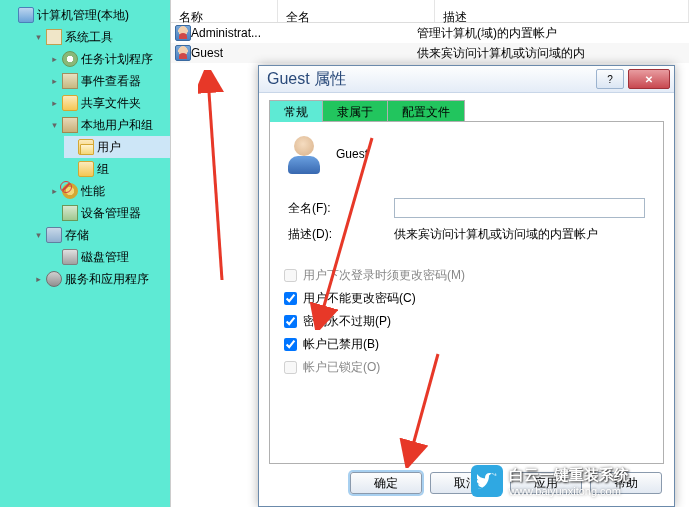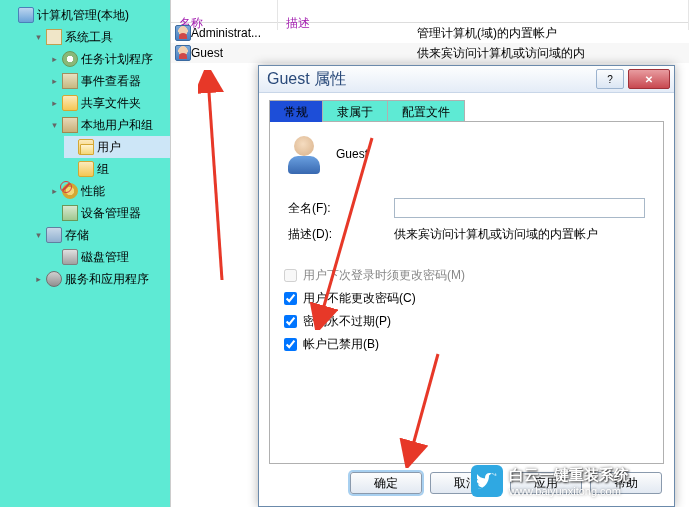--- a/index.html
+++ b/index.html
@@ -24,57 +24,57 @@
 .ico-blocked::before{content:"";position:absolute;left:-2px;top:2px;width:10px;height:1.5px;background:#d04040;transform:rotate(-45deg);z-index:1}
 .ico-device{background:linear-gradient(#d8e8d0,#a0c890);border:1px solid #6a9858;box-sizing:border-box}
 .ico-disk{background:linear-gradient(#e0e0e0,#a0a0a0);border:1px solid #808080;border-radius:2px;box-sizing:border-box}
 .ico-storage{background:linear-gradient(#c8d8e8,#90b0d0);border:1px solid #6080a0;box-sizing:border-box;border-radius:2px}
 .ico-services{background:linear-gradient(#d0d0d0,#909090);border:1px solid #707070;border-radius:50%;box-sizing:border-box}
 .ico-user{background:radial-gradient(circle at 50% 35%,#f0d0b0 40%,transparent 42%),linear-gradient(#7aa8d8,#4a80c0);border:1px solid #3a6aa0;border-radius:2px;box-sizing:border-box}
 .ico-user::after{content:"";position:absolute;left:3px;bottom:1px;width:8px;height:6px;background:#d04848;border-radius:4px 4px 0 0}
 
 .list-panel{position:absolute;left:171px;top:0;right:0;height:507px;background:#fff}
 .list-header{display:flex;height:22px;border-bottom:1px solid #ddd}
-.list-header .col{padding:15px 8px;border-right:1px solid #e5e5e5;font-size:12px;color:#a21caf}
+.list-header .col{padding:9px 8px;border-right:1px solid #e5e5e5;font-size:12px;color:#000000}
 .col-name{width:90px}
 .col-full{width:140px}
 .col-desc{flex:1}
 .list-rows{}
 .row{display:flex;align-items:center;height:20px;padding:0 4px;gap:4px}
 .row .cell{white-space:nowrap;overflow:hidden;text-overflow:ellipsis}
 .row .cell.n{width:94px;display:flex;align-items:center;gap:0}
 .row .cell.f{width:140px}
 .row .cell.d{flex:1}
 .row.sel{background:#f7f7f7}
 
 .dialog{position:absolute;left:258px;top:65px;width:415px;height:440px;background:#fff;border:1px solid #6b8aab;box-shadow:0 0 10px rgba(0,0,0,.3);z-index:10}
 .dlg-title{height:26px;background:linear-gradient(#fdfefe,#e4ecf7);display:flex;align-items:center;padding:0 4px 0 8px;border-bottom:1px solid #c8d6e8}
 .dlg-title .t{flex:1;font-size:16px;color:#2a4a7a}
 .dlg-btns{display:flex;gap:4px}
 .dlg-btn{width:26px;height:18px;border:1px solid #9bb3cf;background:linear-gradient(#fbfcfd,#dbe6f4);border-radius:2px;display:flex;align-items:center;justify-content:center;font-size:10px;cursor:pointer}
 .dlg-btn.close{width:40px;background:linear-gradient(#e89ca0,#c84850);border-color:#a03038;color:#fff;font-weight:bold}
 .dlg-body{position:absolute;left:10px;top:34px;right:10px;bottom:42px}
 .tabs{display:flex;height:22px;position:relative}
-.tab{padding:3px 14px;border:1px solid #b0b0b0;border-bottom:none;background:#5eead4;font-size:12px;cursor:pointer;margin-right:-1px}
-.tab.active{background:#1d4ed8;position:relative;z-index:2}
+.tab{padding:3px 14px;border:1px solid #b0b0b0;border-bottom:none;background:#22c55e;font-size:12px;cursor:pointer;margin-right:-1px}
+.tab.active{background:#5eead4;position:relative;z-index:2}
 .tab-panel{position:absolute;left:0;top:21px;right:0;bottom:0;border:1px solid #b0b0b0;background:#fff}
 .user-row{display:flex;align-items:center;gap:12px;padding:12px 14px;border-bottom:none}
 .big-user-ico{width:40px;height:40px;position:relative}
 .big-user-ico .head{position:absolute;left:10px;top:2px;width:20px;height:20px;background:radial-gradient(circle at 45% 40%,#f5dcc0,#d8b088);border-radius:50%}
 .big-user-ico .body{position:absolute;left:4px;bottom:0;width:32px;height:18px;background:linear-gradient(#6aa0e0,#3868b0);border-radius:10px 10px 4px 4px}
 .form{padding:4px 14px}
 .form-row{display:flex;align-items:center;margin:8px 4px;gap:6px}
 .form-row label{width:100px;font-size:12px}
 .form-row input.txt{flex:1;height:20px;border:1px solid #a8b8c8;padding:0 4px;font-size:12px;box-sizing:border-box}
 .form-row .val{flex:1;font-size:12px}
 .checks{padding:6px 14px}
 .chk{display:flex;align-items:center;gap:6px;margin:6px 0;font-size:12px}
 .chk input{margin:0}
 .chk.disabled{color:#888}
-.dlg-footer{position:absolute;left:0;right:0;bottom:4px;height:38px;display:flex;align-items:center;justify-content:flex-end;gap:8px;padding:0 12px}
+.dlg-footer{position:absolute;left:0;right:0;bottom:12px;height:38px;display:flex;align-items:flex-end;justify-content:flex-end;gap:8px;padding:0 12px}
 .btn{min-width:72px;height:22px;border:1px solid #8a9aad;background:linear-gradient(#fdfdfd,#e2e9f2);border-radius:3px;font-size:12px;cursor:pointer}
 .btn.primary{box-shadow:0 0 0 2px #a8d0f0}
 
 .arrow{position:absolute;z-index:20;pointer-events:none}
 .arrow svg{display:block}
 
 .wm{position:absolute;right:60px;bottom:10px;z-index:30;display:flex;align-items:center;gap:6px;pointer-events:none}
 .wm .bird{width:32px;height:32px;background:#2fa8e2;border-radius:6px;display:flex;align-items:center;justify-content:center;color:#fff;font-size:18px}
 .wm .txt{color:#fff;font-size:15px;font-weight:bold;text-shadow:0 0 3px rgba(0,0,0,.5),1px 1px 2px rgba(0,0,0,.7)}
 .wm .sub{color:#fff;font-size:11px;text-shadow:0 0 3px rgba(0,0,0,.5)}
@@ -183,20 +183,21 @@
      </li>
     </ul>
    </li>
   </ul>
  </div>
 </div>
 
 <div class="list-panel">
  <div class="list-header">
   <div class="col col-name">名称</div>
+  <div class="col col-full">全名</div>
   <div class="col col-desc">描述</div>
  </div>
  <div class="list-rows">
   <div class="row">
    <div class="cell n">
           <span class="ico ico-user"></span>
           <span>Administrat...</span>
         </div>
    <div class="cell f"></div>
    <div class="cell d">管理计算机(域)的内置帐户</div>
@@ -254,20 +255,24 @@
      <span>用户不能更改密码(C)</span>
     </label>
     <label class="chk">
      <input type="checkbox" checked="" style="">
      <span>密码永不过期(P)</span>
     </label>
     <label class="chk">
      <input type="checkbox" checked="" style="">
      <span>帐户已禁用(B)</span>
     </label>
+    <label class="chk disabled">
+     <input type="checkbox" disabled="" style="">
+     <span>帐户已锁定(O)</span>
+    </label>
    </div>
   </div>
  </div>
  <div class="dlg-footer">
   <button class="btn primary">确定</button>
   <button class="btn">取消</button>
   <button class="btn">应用</button>
   <button class="btn">帮助</button>
  </div>
 </div>

